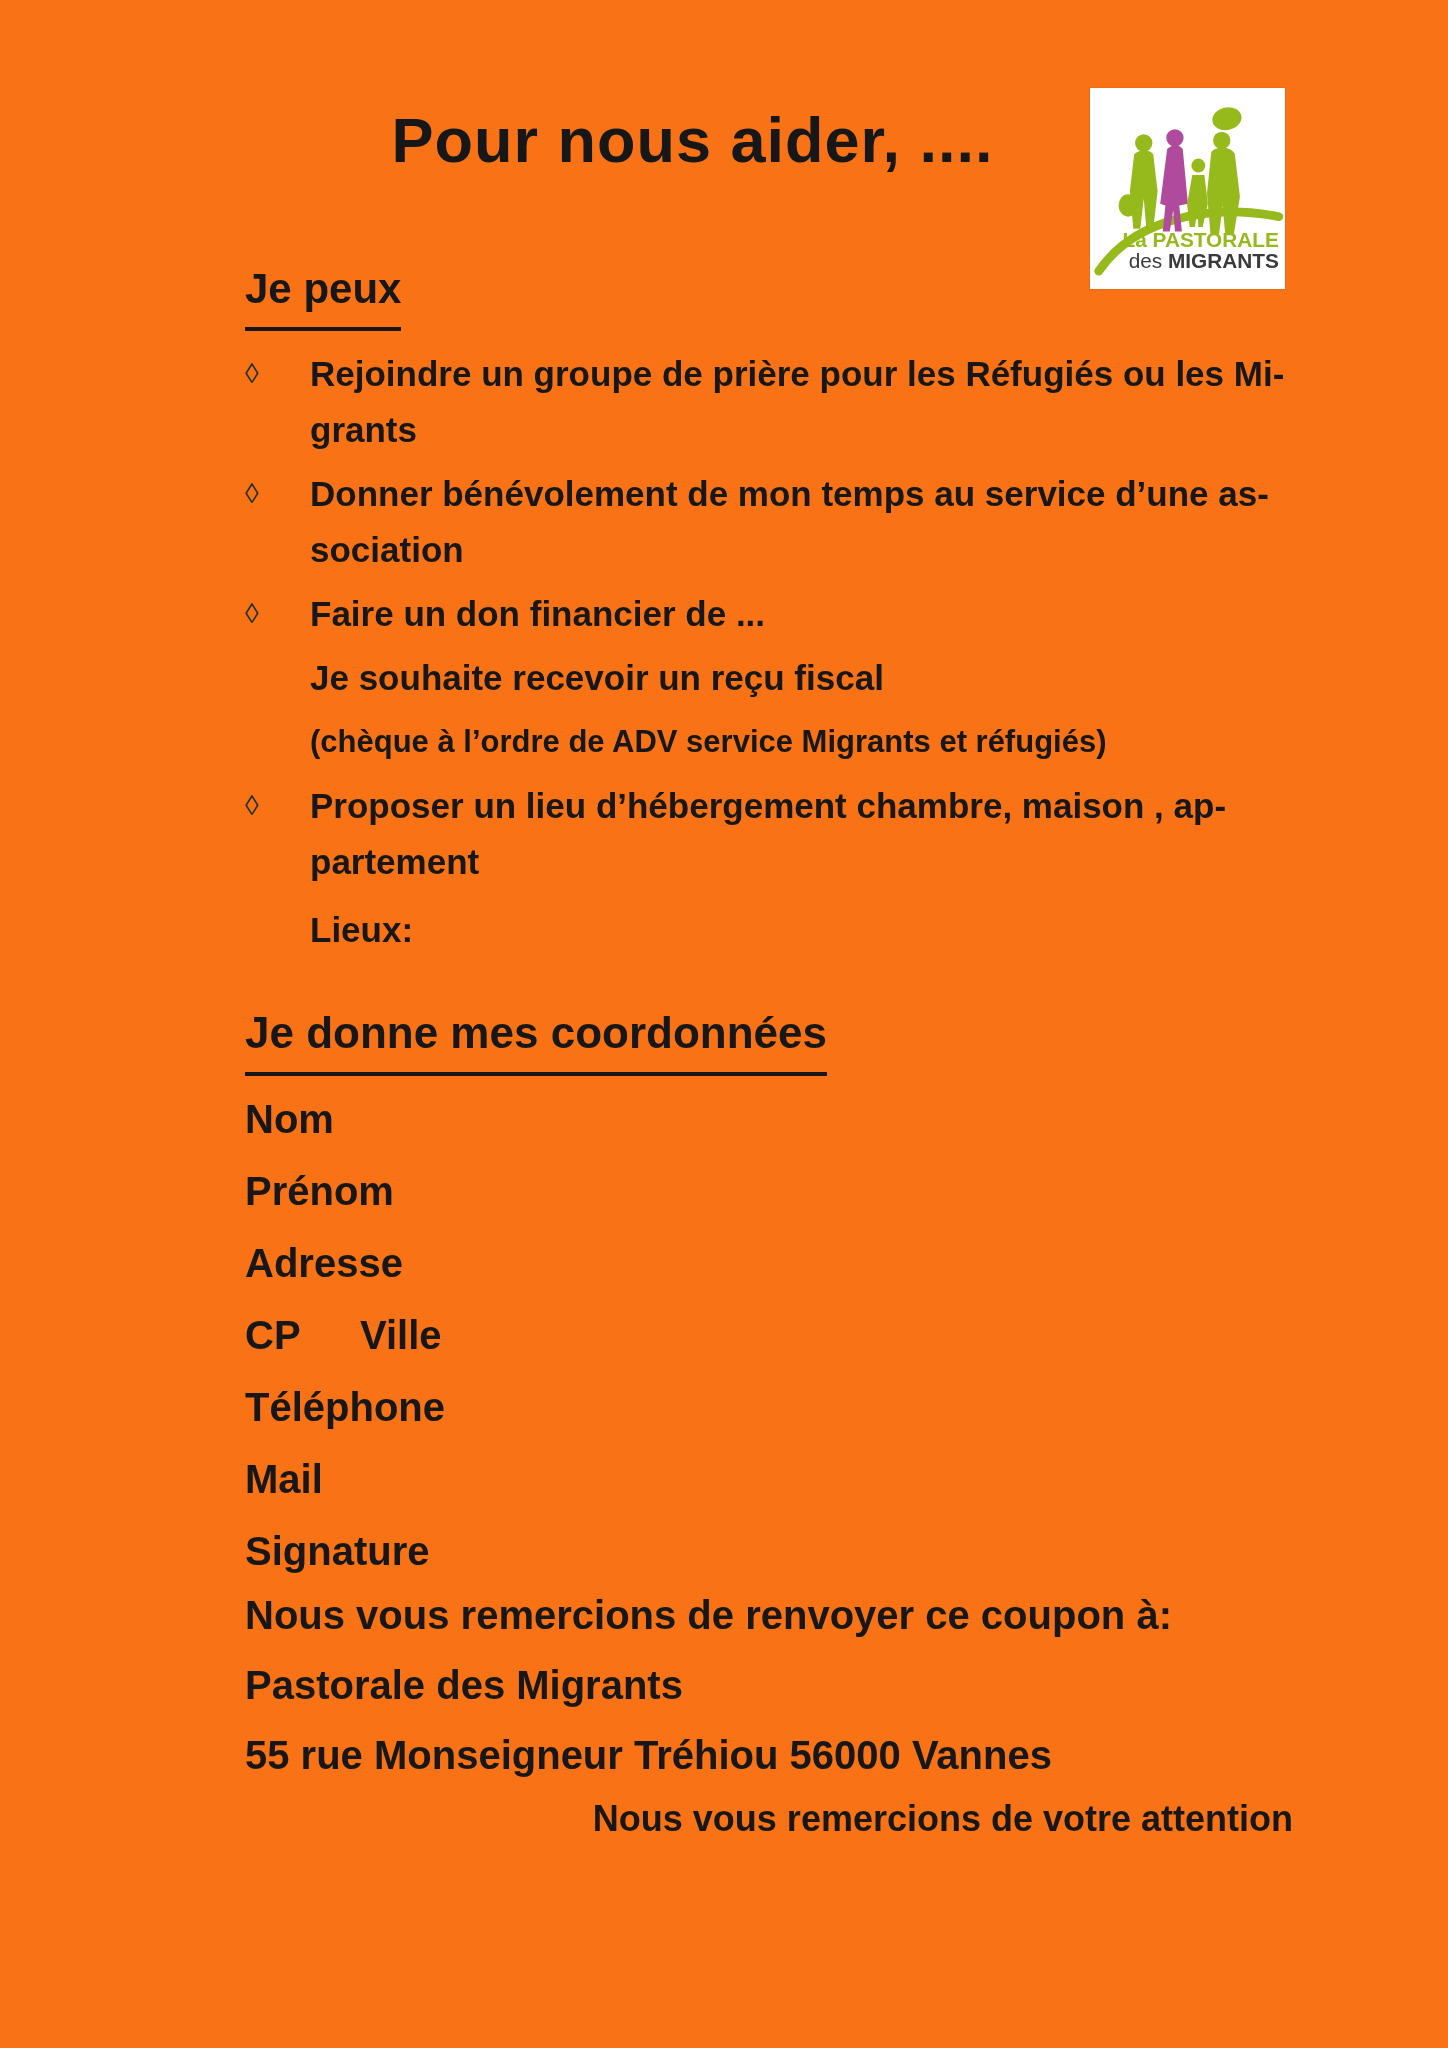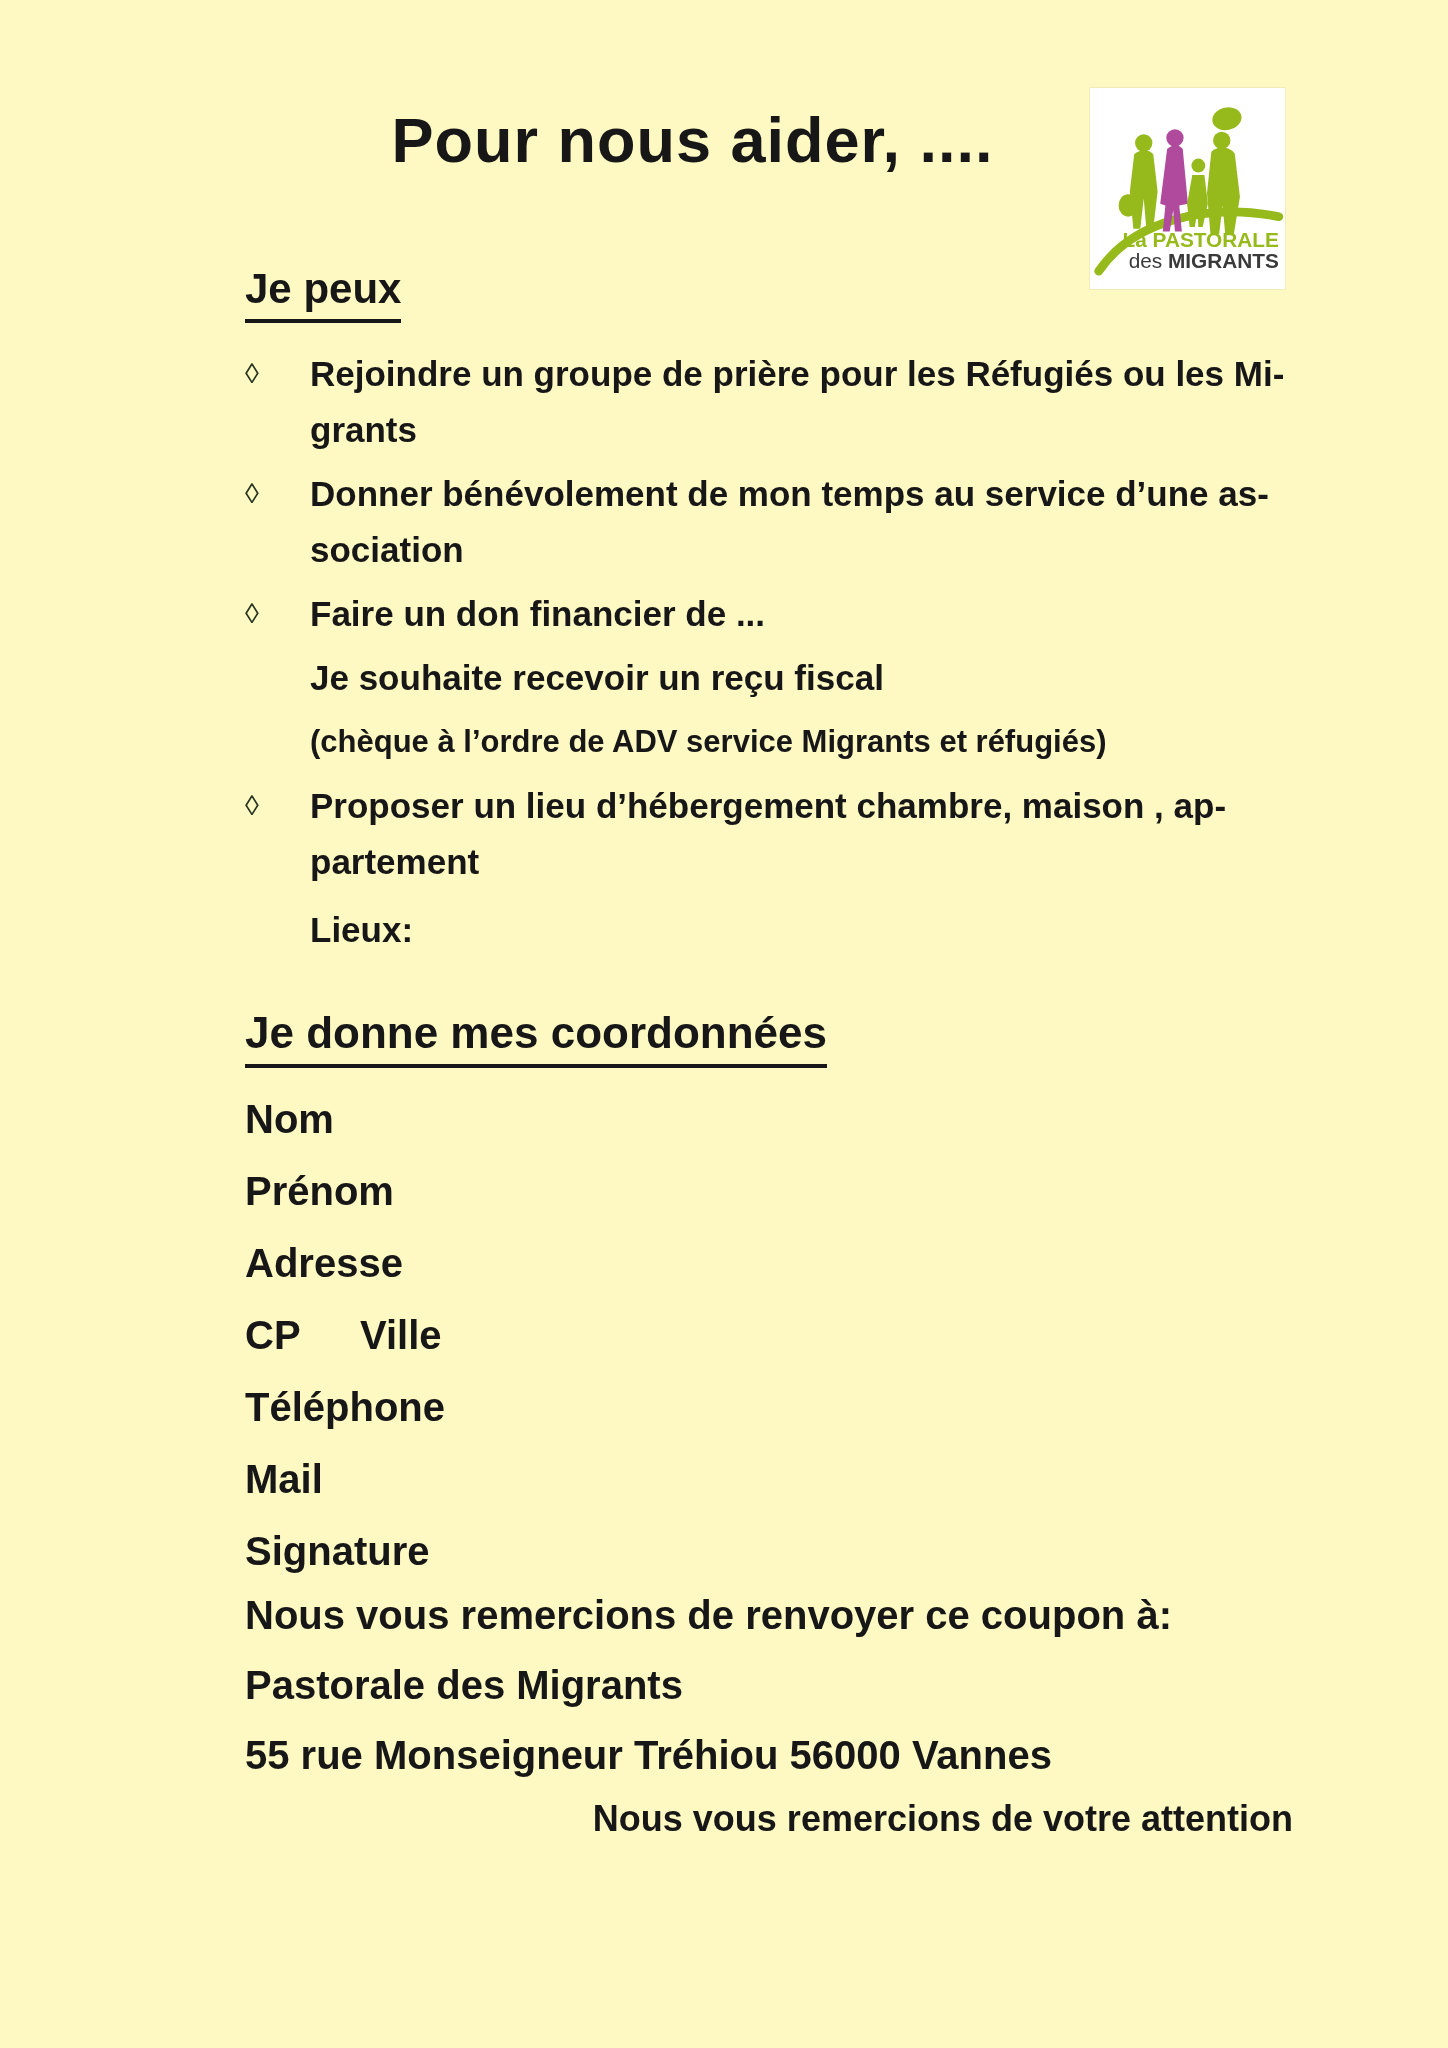--- a/index.html
+++ b/index.html
@@ -6,21 +6,21 @@
   html, body {
     margin: 0;
     padding: 0;
     background: #e8e8e8;
   }
   .page {
     position: relative;
     width: 1448px;
     height: 2048px;
     margin: 0 auto;
-    background: #fef9c3;
+    background: #f97316;
     font-family: "Liberation Sans", "DejaVu Sans", sans-serif;
     color: #171717;
     overflow: hidden;
   }
 
   
   .title {
     position: absolute;
     top: 104px;
     left: 0;
@@ -47,21 +47,21 @@
 
   
   .section-heading {
     margin: 0;
     font-size: 42px;
     line-height: 50px;
     font-weight: 700;
   }
   .section-heading .underlined {
     border-bottom: 4px solid #171717;
-    padding-bottom: 7px;
+    padding-bottom: 15px;
   }
 
   
   .jepeux {
     position: absolute;
     left: 245px;
     top: 264px;
     width: 1060px;
   }
   .jepeux .section-heading { margin-bottom: 32px; }

